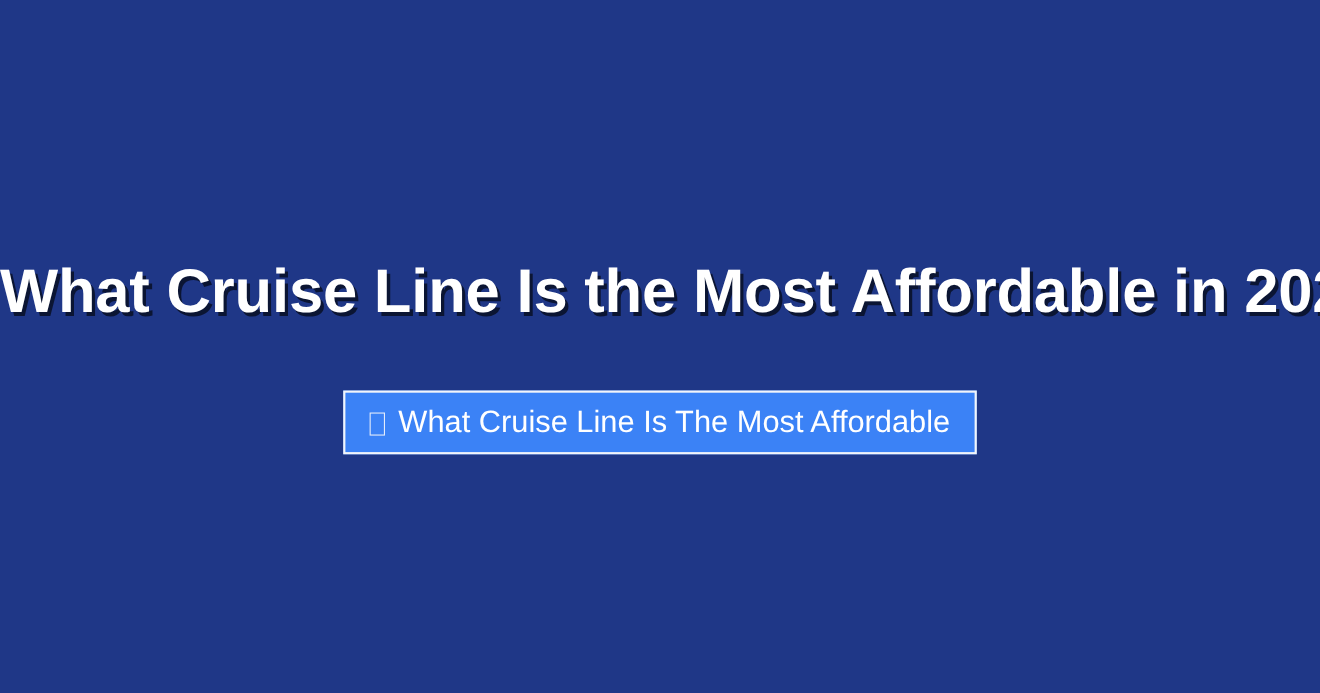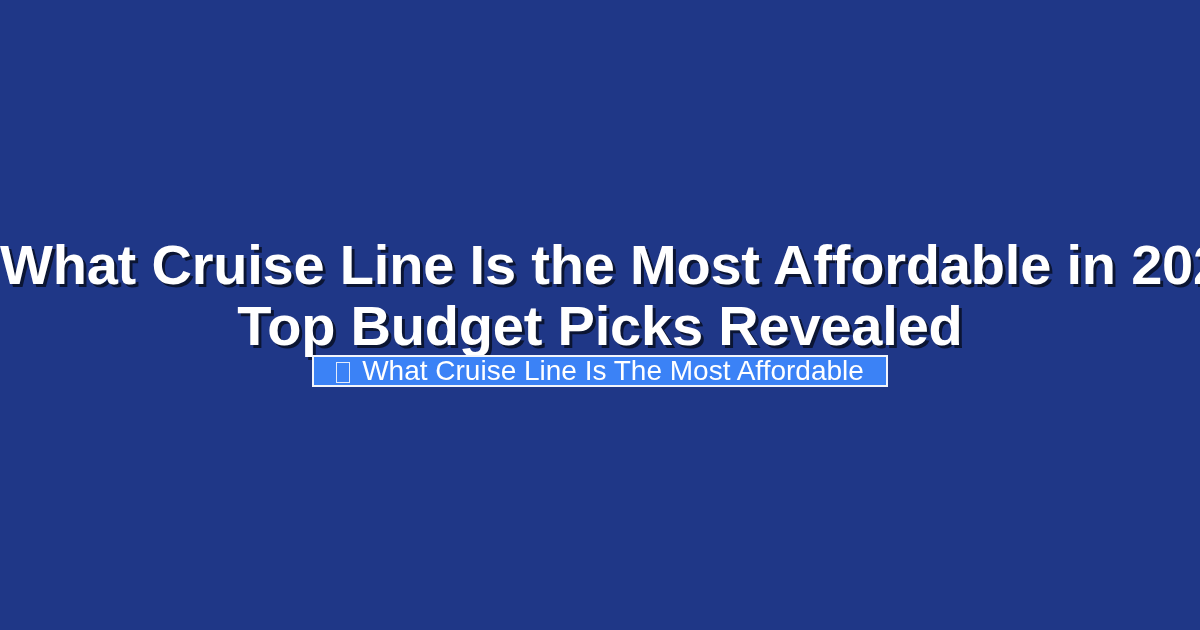--- a/index.html
+++ b/index.html
@@ -57,21 +57,21 @@
     display: flex;
     justify-content: center;
   }
 
   #cta-button {
     display: inline-flex;
     align-items: center;
     justify-content: center;
     gap: 12px;
     box-sizing: border-box;
-    height: 32px;
+    height: 58px;
     padding: 0 22px;
     background: #3b82f6;
     border: 2px solid #f2f5fb;
     border-radius: 0;
     color: #ffffff;
     font-family: "Liberation Sans", sans-serif;
     font-weight: normal;
     font-size: 28px;
     line-height: 1;
     white-space: nowrap;
@@ -94,21 +94,20 @@
     display: inline-block;
   }
 </style>
 </head>
 <body>
 
 <div id="card">
 
   <h1 id="headline">
     <span class="line">What Cruise Line Is the Most Affordable in 2026</span>
-    <span class="line">Top Budget Picks Revealed</span>
   </h1>
 
   <div id="cta-wrap">
     <div id="cta-button">
       <span id="cta-glyph"></span>
       <span id="cta-label">What Cruise Line Is The Most Affordable</span>
     </div>
   </div>
 
 </div>

